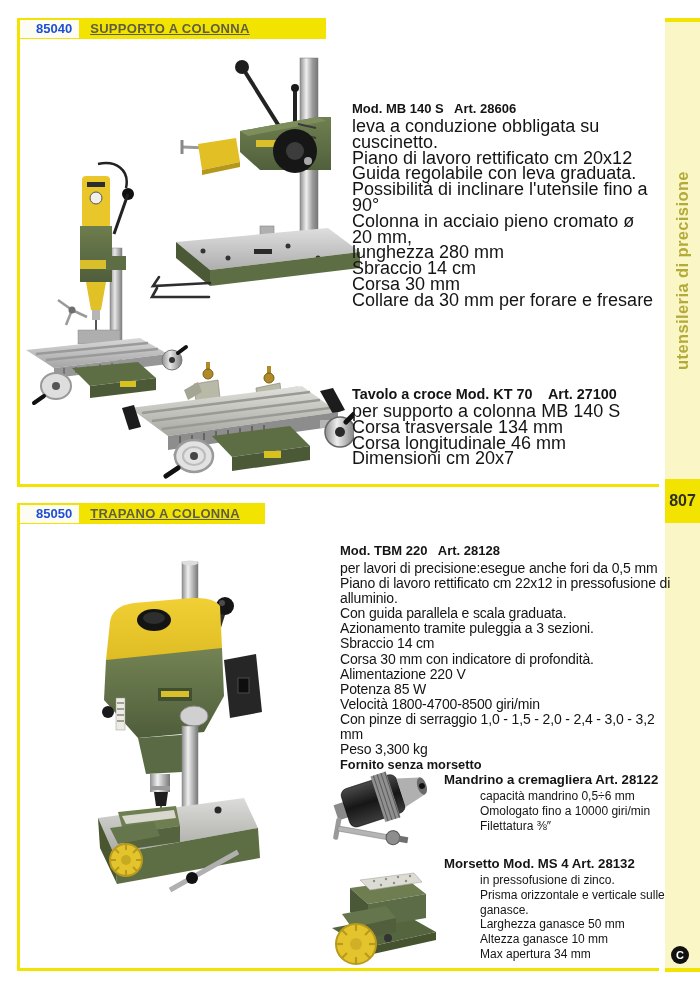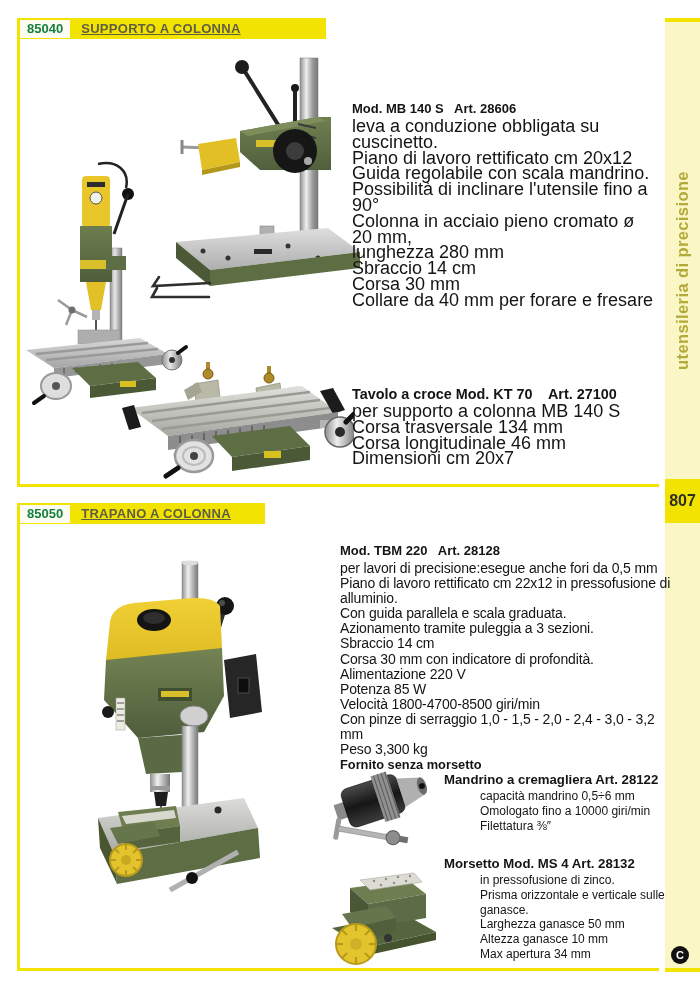--- a/index.html
+++ b/index.html
@@ -4,22 +4,22 @@
 <style>
   html,body{margin:0;padding:0;background:#fff;}
   .page{position:relative;width:700px;height:990px;background:#ffffff;overflow:hidden;
         font-family:"Liberation Sans", sans-serif;color:#141414;}
   
   .frame{position:absolute;border-left:3px solid #F3E300;border-bottom:3px solid #F3E300;}
   .frame1{left:17px;top:18px;width:639px;height:466px;}
   .frame2{left:17px;top:503px;width:639px;height:465px;}
   
   .secbar{position:absolute;height:21px;background:#F3E300;display:flex;align-items:center;}
-  .secbar .code{margin-left:3px;background:#FCFCF3;padding:1px 7px 2px 7px;
-                font-size:13px;font-weight:bold;color:#15803d;line-height:15px;}
+  .secbar .code{margin-left:3px;background:#FCFCF3;padding:1px 7px 2px 16px;
+                font-size:13px;font-weight:bold;color:#1d4ed8;line-height:15px;}
   .secbar .sectitle{margin-left:11px;font-size:13px;font-weight:bold;color:#5E5E45;letter-spacing:.3px;text-decoration:underline;}
   .bar1{left:17px;top:18px;width:309px;}
   .bar2{left:17px;top:503px;width:248px;}
   
   .strip{position:absolute;left:665px;top:18px;width:35px;height:954px;background:#FAF6C6;
          border-top:4px solid #F3E300;border-bottom:4px solid #F3E300;box-sizing:border-box;}
   .striplabel{position:absolute;left:665px;top:60px;width:35px;height:420px;
               display:flex;align-items:center;justify-content:center;}
   .striplabel span{transform:rotate(-90deg);white-space:nowrap;font-size:16.5px;font-weight:bold;
                    color:#B3AA3A;letter-spacing:.4px;}
@@ -361,27 +361,27 @@
       <line x1="44" y1="72" x2="39" y2="77"></line>
         <line x1="21" y1="95" x2="16" y2="100"></line>
     </g>
     <circle cx="30" cy="86" r="6" fill="#D0B024"></circle>
   </svg>
 
   <div class="tblock b1">
     <div class="ptitle">Mod. MB 140 S   Art. 28606</div>
     <div class="line">leva a conduzione obbligata su cuscinetto.</div>
     <div class="line">Piano di lavoro rettificato cm 20x12</div>
-    <div class="line">Guida regolabile con scala mandrino.</div>
+    <div class="line">Guida regolabile con leva graduata.</div>
     <div class="line">Possibilità di inclinare l'utensile fino a 90°</div>
     <div class="line">Colonna in acciaio pieno cromato ø 20 mm,</div>
     <div class="line">lunghezza 280 mm</div>
     <div class="line">Sbraccio 14 cm</div>
     <div class="line">Corsa 30 mm</div>
-    <div class="line">Collare da 40 mm per forare e fresare</div>
+    <div class="line">Collare da 30 mm per forare e fresare</div>
   </div>
 
   <div class="tblock b2">
     <div class="ptitle">Tavolo a croce Mod. KT 70    Art. 27100</div>
     <div class="line">per supporto a colonna MB 140 S</div>
     <div class="line">Corsa trasversale 134 mm</div>
     <div class="line">Corsa longitudinale 46 mm</div>
     <div class="line">Dimensioni cm 20x7</div>
   </div>
 

